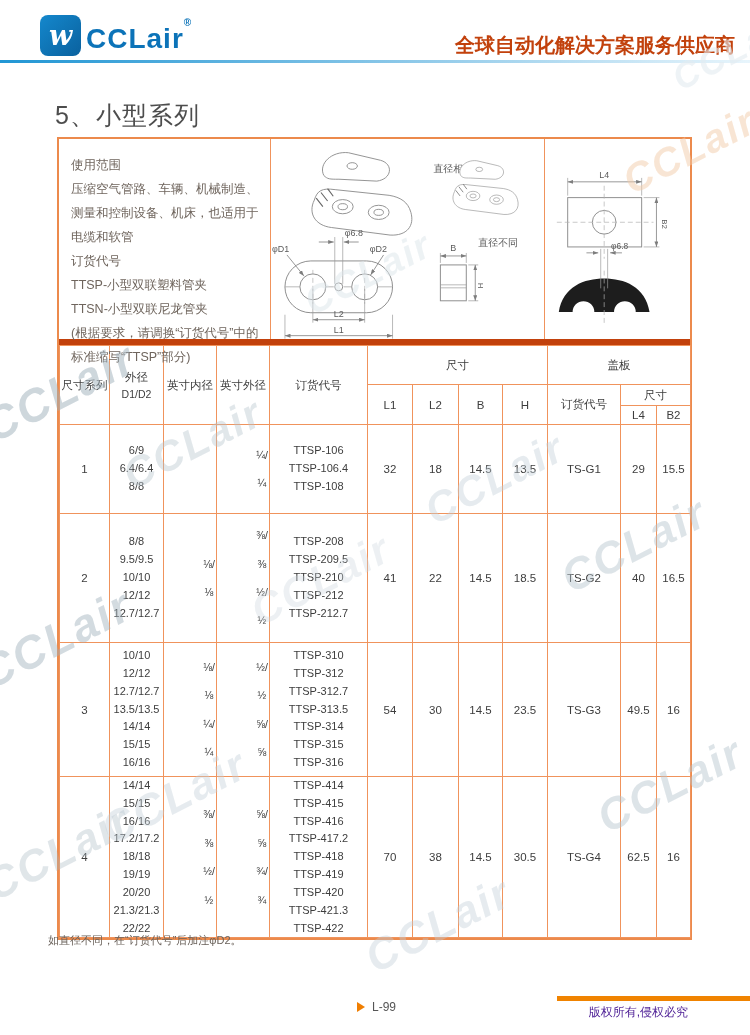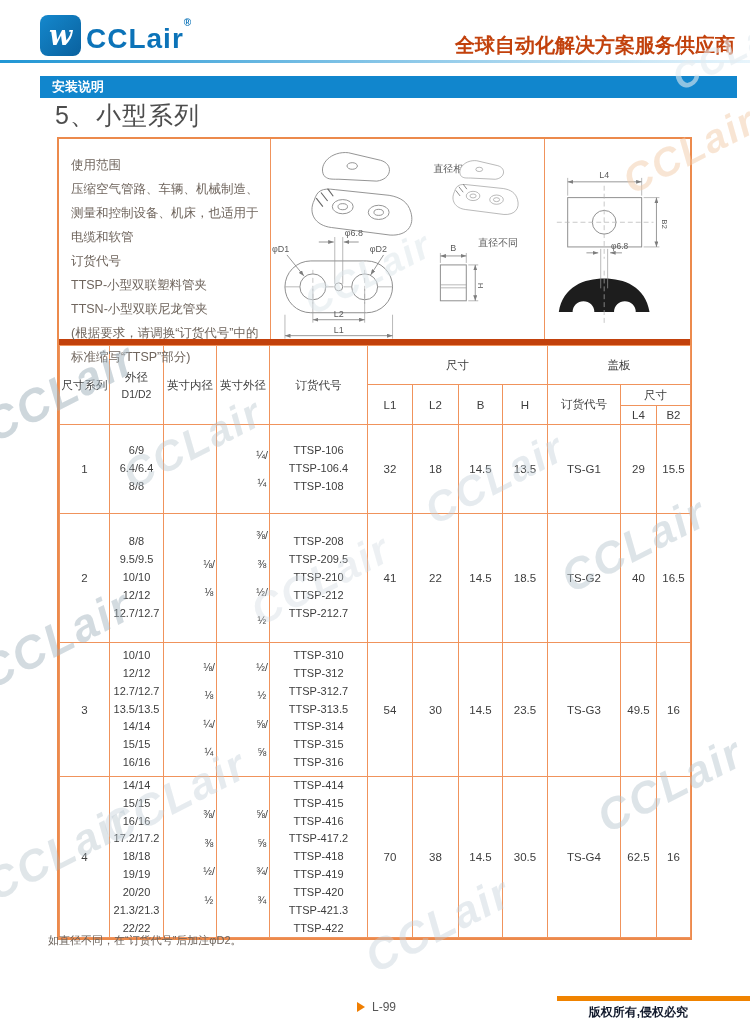--- a/index.html
+++ b/index.html
@@ -53,38 +53,37 @@
   .spec tbody tr:nth-child(3) { height:134px; }
   .spec tbody tr:nth-child(4) { height:158px; }
   .spec td.multi { white-space:pre-line; line-height:1.62; font-size:11px; }
   .spec td.spread { white-space:pre-line; line-height:2.7; font-size:10.5px;padding-left:38px; }
   .hdr-sub { font-size:10.5px; margin-top:3px; }
   
   .footnote { position:absolute; left:48px; top:933px; font-size:11px; color:#6a625b; }
   .pageno { position:absolute; left:357px; top:1000px; font-size:12px; color:#555; display:flex; align-items:center; gap:7px; }
   .pageno .tri { width:0; height:0; border-left:8px solid #f07e00; border-top:5px solid transparent; border-bottom:5px solid transparent; }
   .copy-bar { position:absolute; left:557px; top:996px; width:193px; height:5px; background:#f08300; }
-  .copyright { position:absolute; right:62px; top:1004px; font-size:12px; font-weight:bold; color:#0f172a;padding-left:18px; }
+  .copyright { position:absolute; right:62px; top:1004px; font-size:12px; font-weight:normal; color:#4c1d95;padding-left:18px; }
   
   .wm { position:absolute; font-weight:bold; font-style:italic; letter-spacing:2px;
     transform:rotate(-27deg); pointer-events:none; white-space:nowrap; z-index:4; }
 </style>
 </head>
 <body>
 
 <div class="page">
 
   <div class="logo">
     <div class="logo-icon">w</div>
     <div class="logo-text"><span>CCLair</span><span class="logo-reg">®</span></div>
   </div>
   <div class="tagline">全球自动化解决方案服务供应商</div>
   <div class="head-line"></div>
 
-  <div class="banner">安装说明</div>
   <div class="title">5、小型系列</div>
 
   <div class="frame">
 
     <div class="top-section">
       <div class="intro">使用范围
 压缩空气管路、车辆、机械制造、测量和控制设备、机床，也适用于电缆和软管
 订货代号
 TTSP-小型双联塑料管夹
 TTSN-小型双联尼龙管夹

